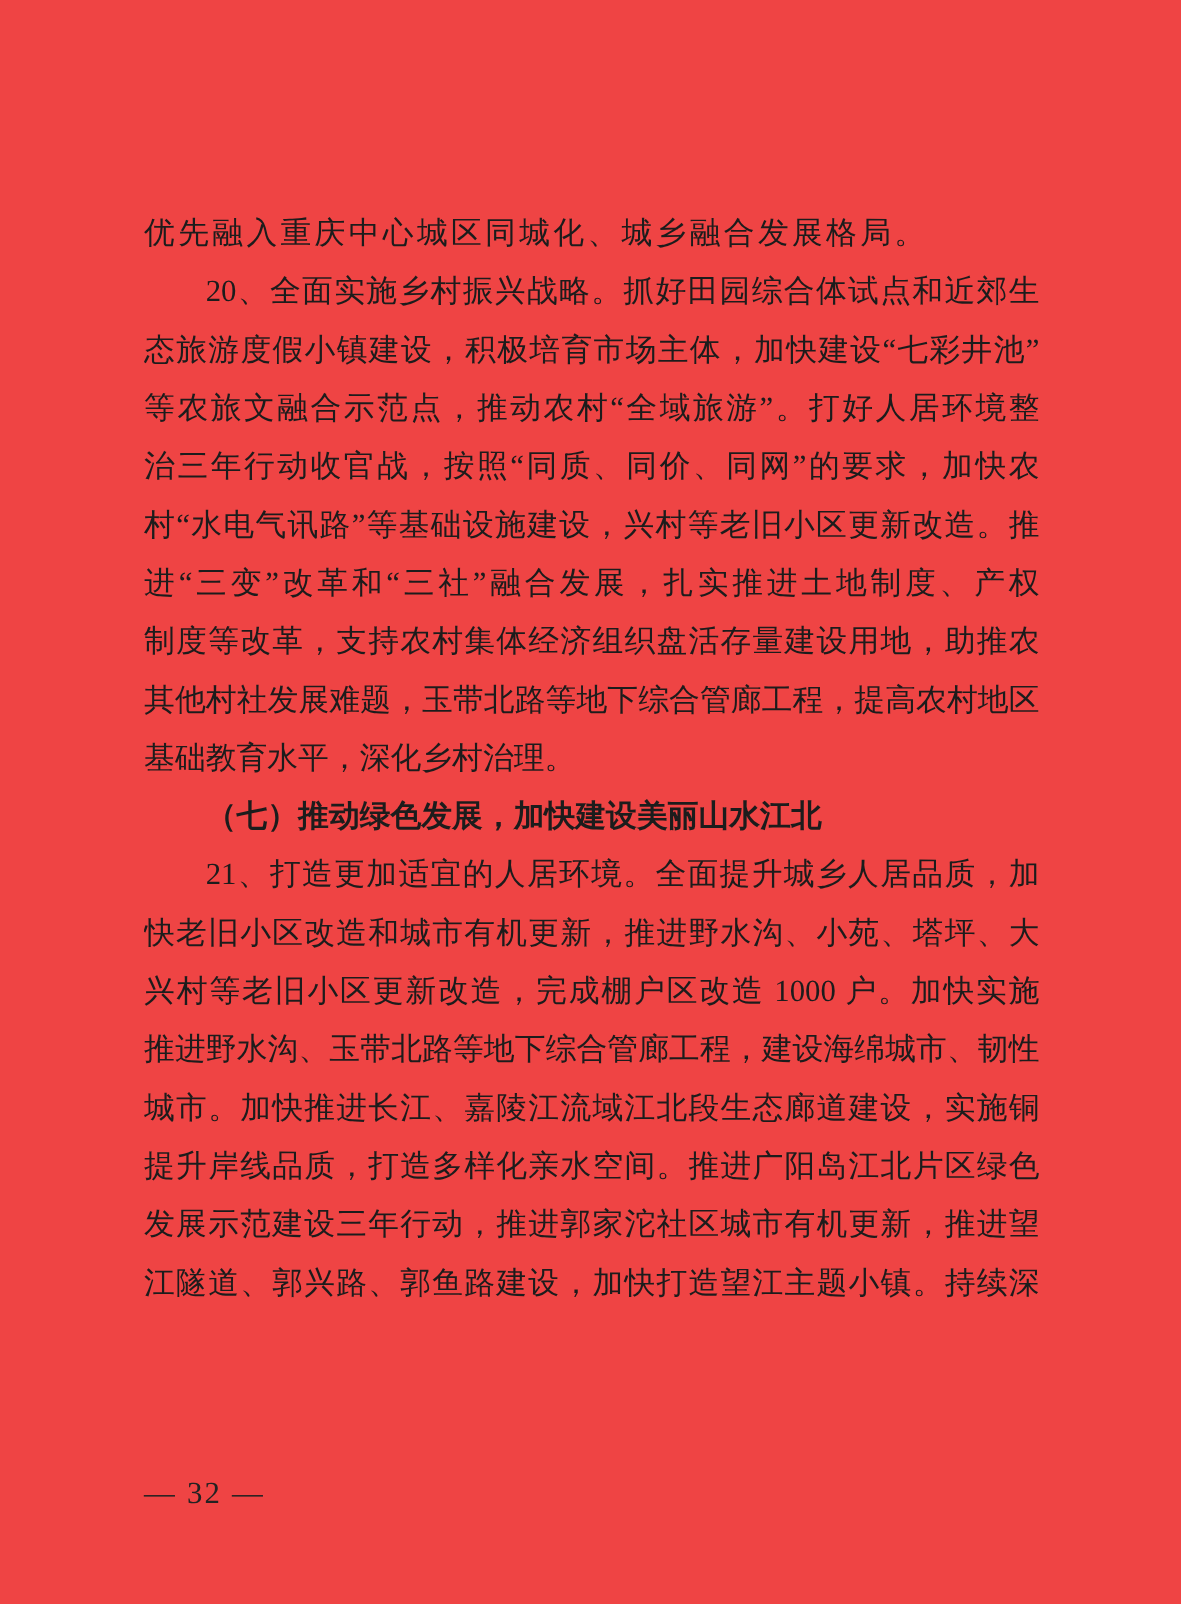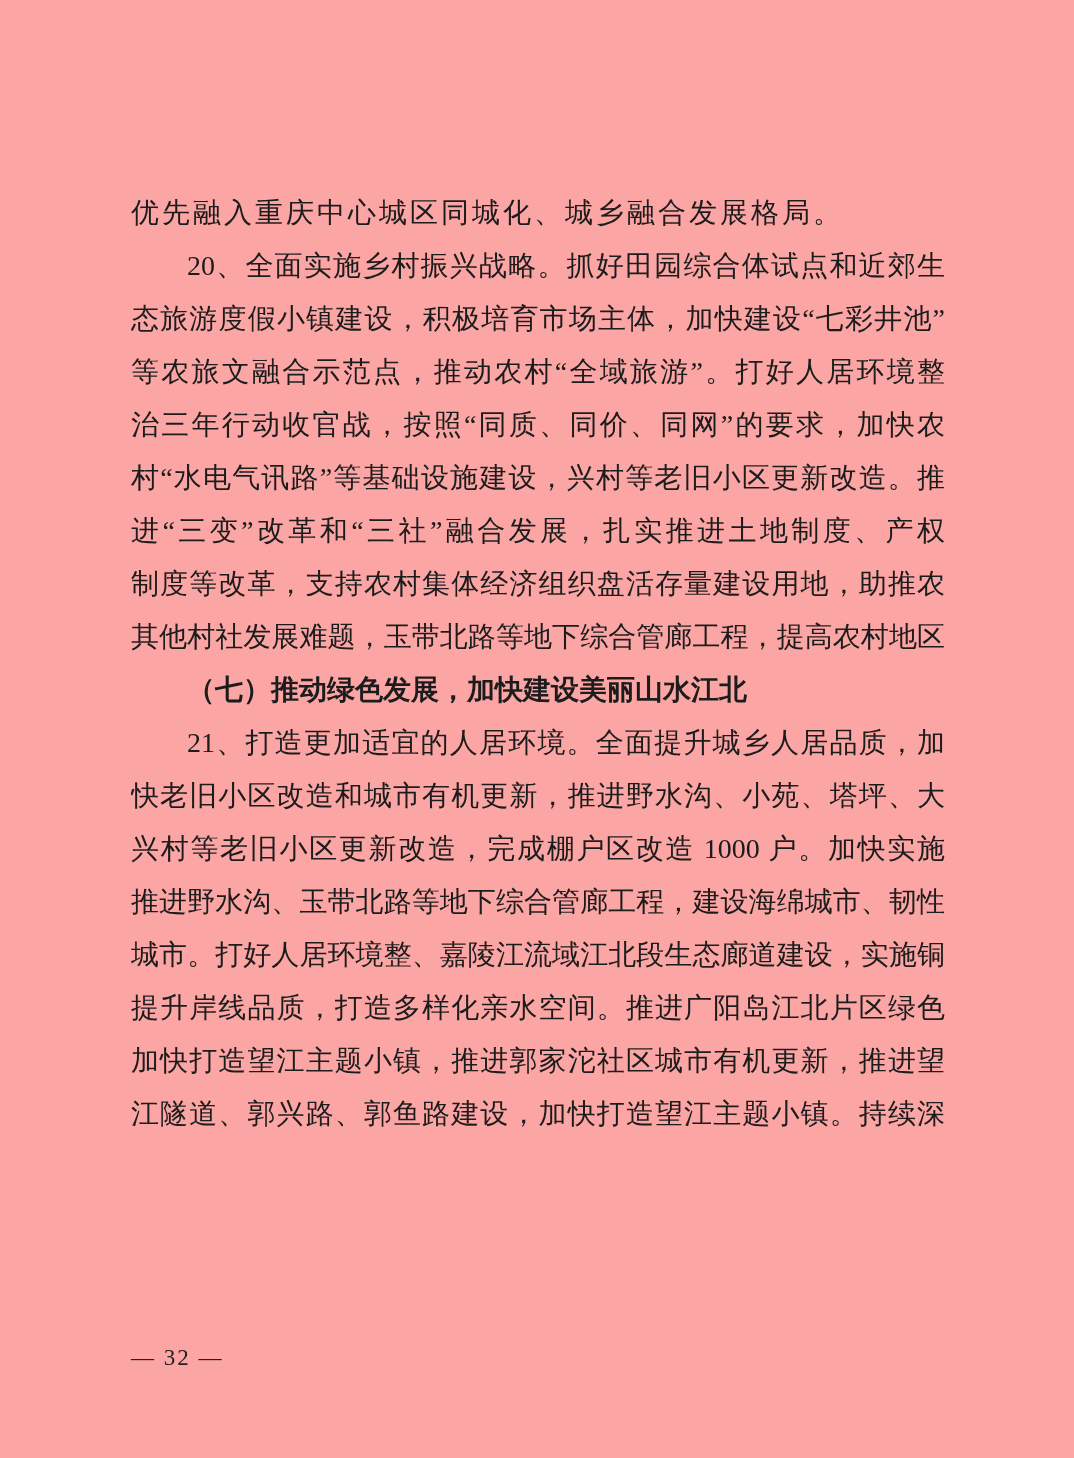--- a/index.html
+++ b/index.html
@@ -5,21 +5,21 @@
 <style>
   html, body {
     margin: 0;
     padding: 0;
     background: #ffffff;
   }
   .page {
     position: relative;
     width: 1074px;
     height: 1458px;
-    background: #fca5a5;
+    background: #ef4444;
     color: #1c1c1c;
     font-family: "Liberation Serif", serif;
     overflow: hidden;
   }
   .text-block {
     position: absolute;
     left: 131px;
     top: 186px;
     width: 814px;
   }
@@ -43,21 +43,21 @@
   .line.tracked {
     letter-spacing: 3px;
   }
   .line.heading {
     font-weight: bold;
   }
   .page-footer {
     position: absolute;
     left: 131px;
     top: 1338px;
-    font-size: 23px;
+    font-size: 28px;
     line-height: 40px;
     letter-spacing: 2px;
     color: #222222;
   }
 </style>
 </head>
 <body>
 
 <div class="page">
   <main class="text-block">
@@ -65,28 +65,29 @@
     <div class="line end tracked">优先融入重庆中心城区同城化、城乡融合发展格局。</div>
 
     <div class="line first">20、全面实施乡村振兴战略。抓好田园综合体试点和近郊生</div>
     <div class="line">态旅游度假小镇建设，积极培育市场主体，加快建设“七彩井池”</div>
     <div class="line">等农旅文融合示范点，推动农村“全域旅游”。打好人居环境整</div>
     <div class="line">治三年行动收官战，按照“同质、同价、同网”的要求，加快农</div>
     <div class="line">村“水电气讯路”等基础设施建设，兴村等老旧小区更新改造。推</div>
     <div class="line">进“三变”改革和“三社”融合发展，扎实推进土地制度、产权</div>
     <div class="line">制度等改革，支持农村集体经济组织盘活存量建设用地，助推农</div>
     <div class="line">其他村社发展难题，玉带北路等地下综合管廊工程，提高农村地区</div>
+    <div class="line end">基础教育水平，深化乡村治理。</div>
 
     <div class="line first end heading">（七）推动绿色发展，加快建设美丽山水江北</div>
 
     <div class="line first">21、打造更加适宜的人居环境。全面提升城乡人居品质，加</div>
     <div class="line">快老旧小区改造和城市有机更新，推进野水沟、小苑、塔坪、大</div>
     <div class="line">兴村等老旧小区更新改造，完成棚户区改造 1000 户。加快实施</div>
     <div class="line">推进野水沟、玉带北路等地下综合管廊工程，建设海绵城市、韧性</div>
-    <div class="line">城市。打好人居环境整、嘉陵江流域江北段生态廊道建设，实施铜</div>
+    <div class="line">城市。加快推进长江、嘉陵江流域江北段生态廊道建设，实施铜</div>
     <div class="line">提升岸线品质，打造多样化亲水空间。推进广阳岛江北片区绿色</div>
-    <div class="line">加快打造望江主题小镇，推进郭家沱社区城市有机更新，推进望</div>
+    <div class="line">发展示范建设三年行动，推进郭家沱社区城市有机更新，推进望</div>
     <div class="line">江隧道、郭兴路、郭鱼路建设，加快打造望江主题小镇。持续深</div>
 
   </main>
 
   <footer class="page-footer">— 32 —</footer>
 </div>
 
 </body></html>

